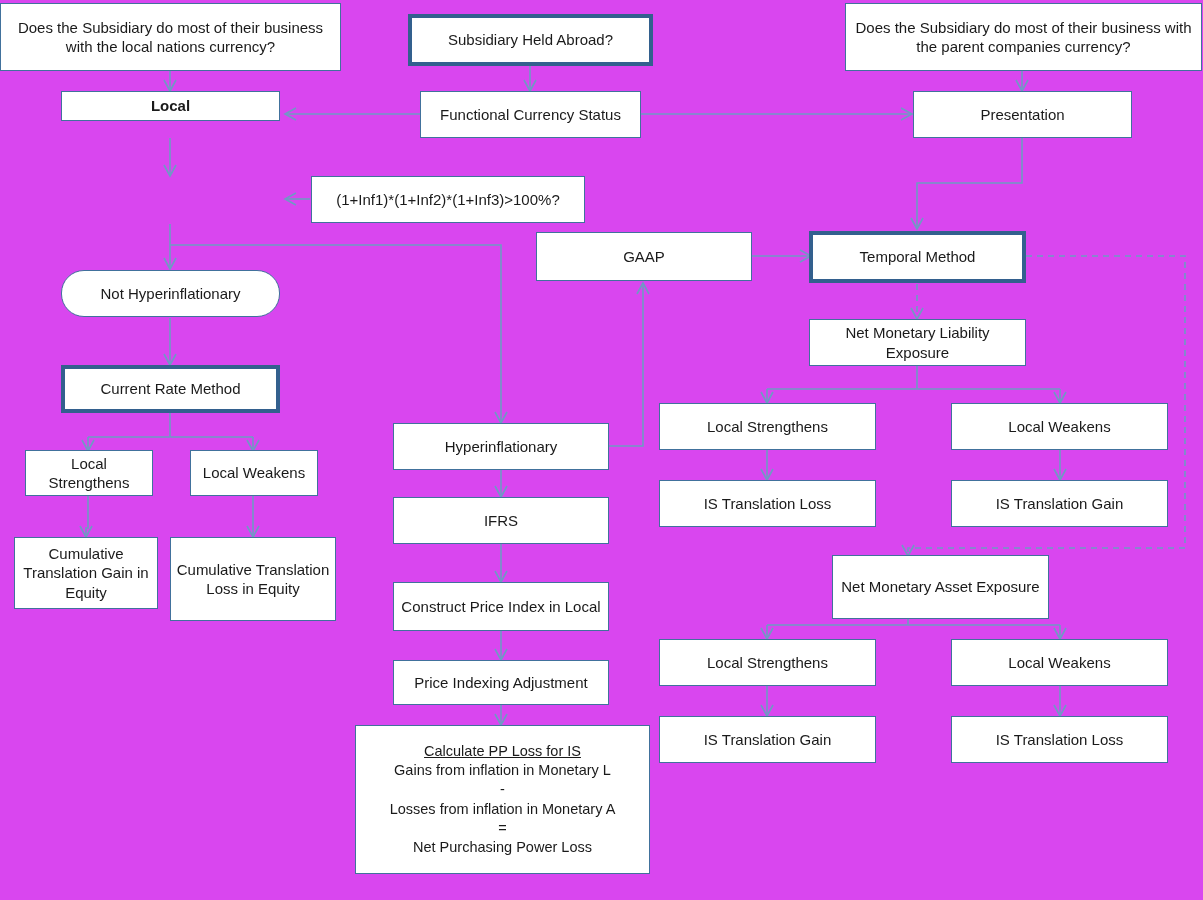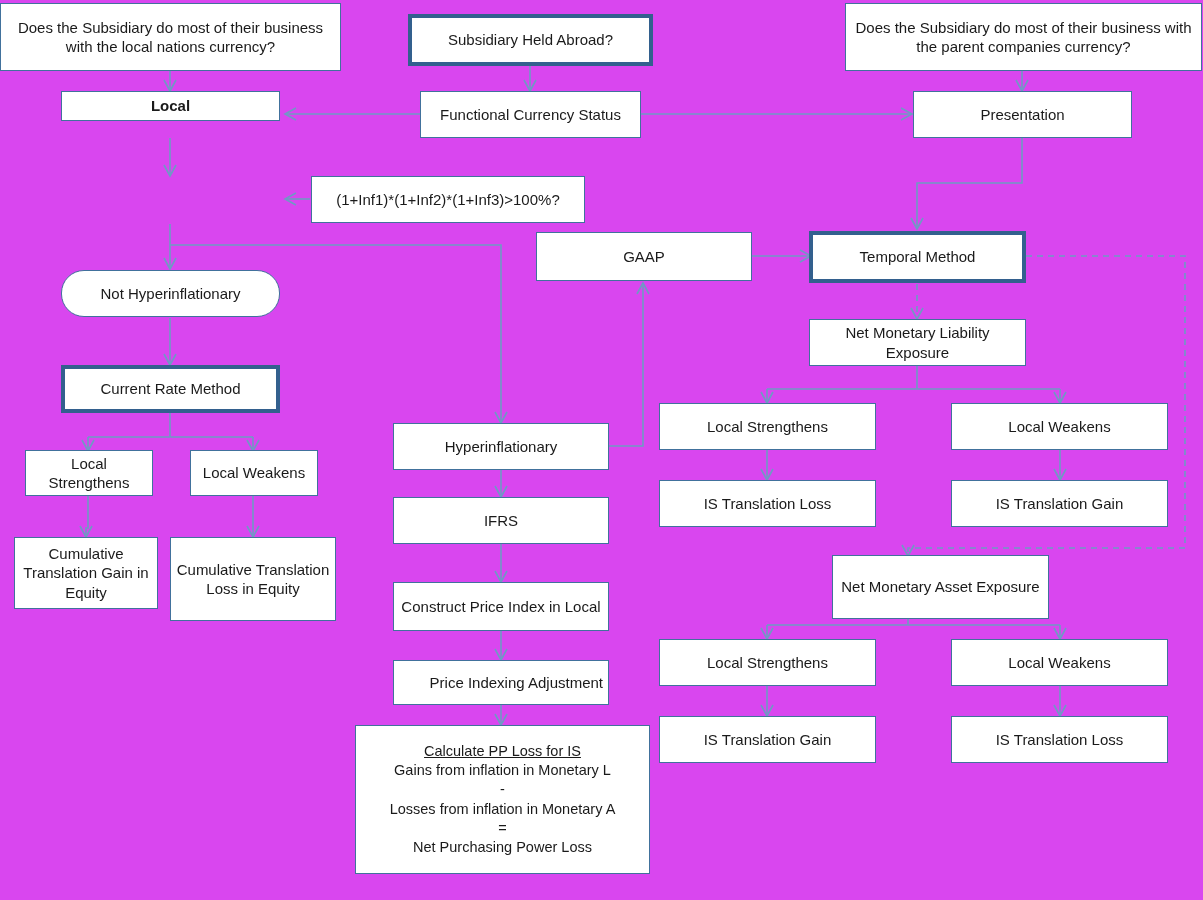--- a/index.html
+++ b/index.html
@@ -256,21 +256,21 @@
   </div>
 
   <div class="node" style="left:659px; top:639px; width:217px; height:47px;">
     <span class="lbl">Local Strengthens</span>
   </div>
 
   <div class="node" style="left:951px; top:639px; width:217px; height:47px;">
     <span class="lbl">Local Weakens</span>
   </div>
 
-  <div class="node" style="left:393px; top:660px; width:216px; height:45px;justify-content:flex-end;">
+  <div class="node" style="left:393px; top:660px; width:216px; height:45px;">
     <span class="lbl">Price Indexing Adjustment</span>
   </div>
 
   <div class="node" style="left:659px; top:716px; width:217px; height:47px;">
     <span class="lbl">IS Translation Gain</span>
   </div>
 
   <div class="node" style="left:951px; top:716px; width:217px; height:47px;">
     <span class="lbl">IS Translation Loss</span>
   </div>

